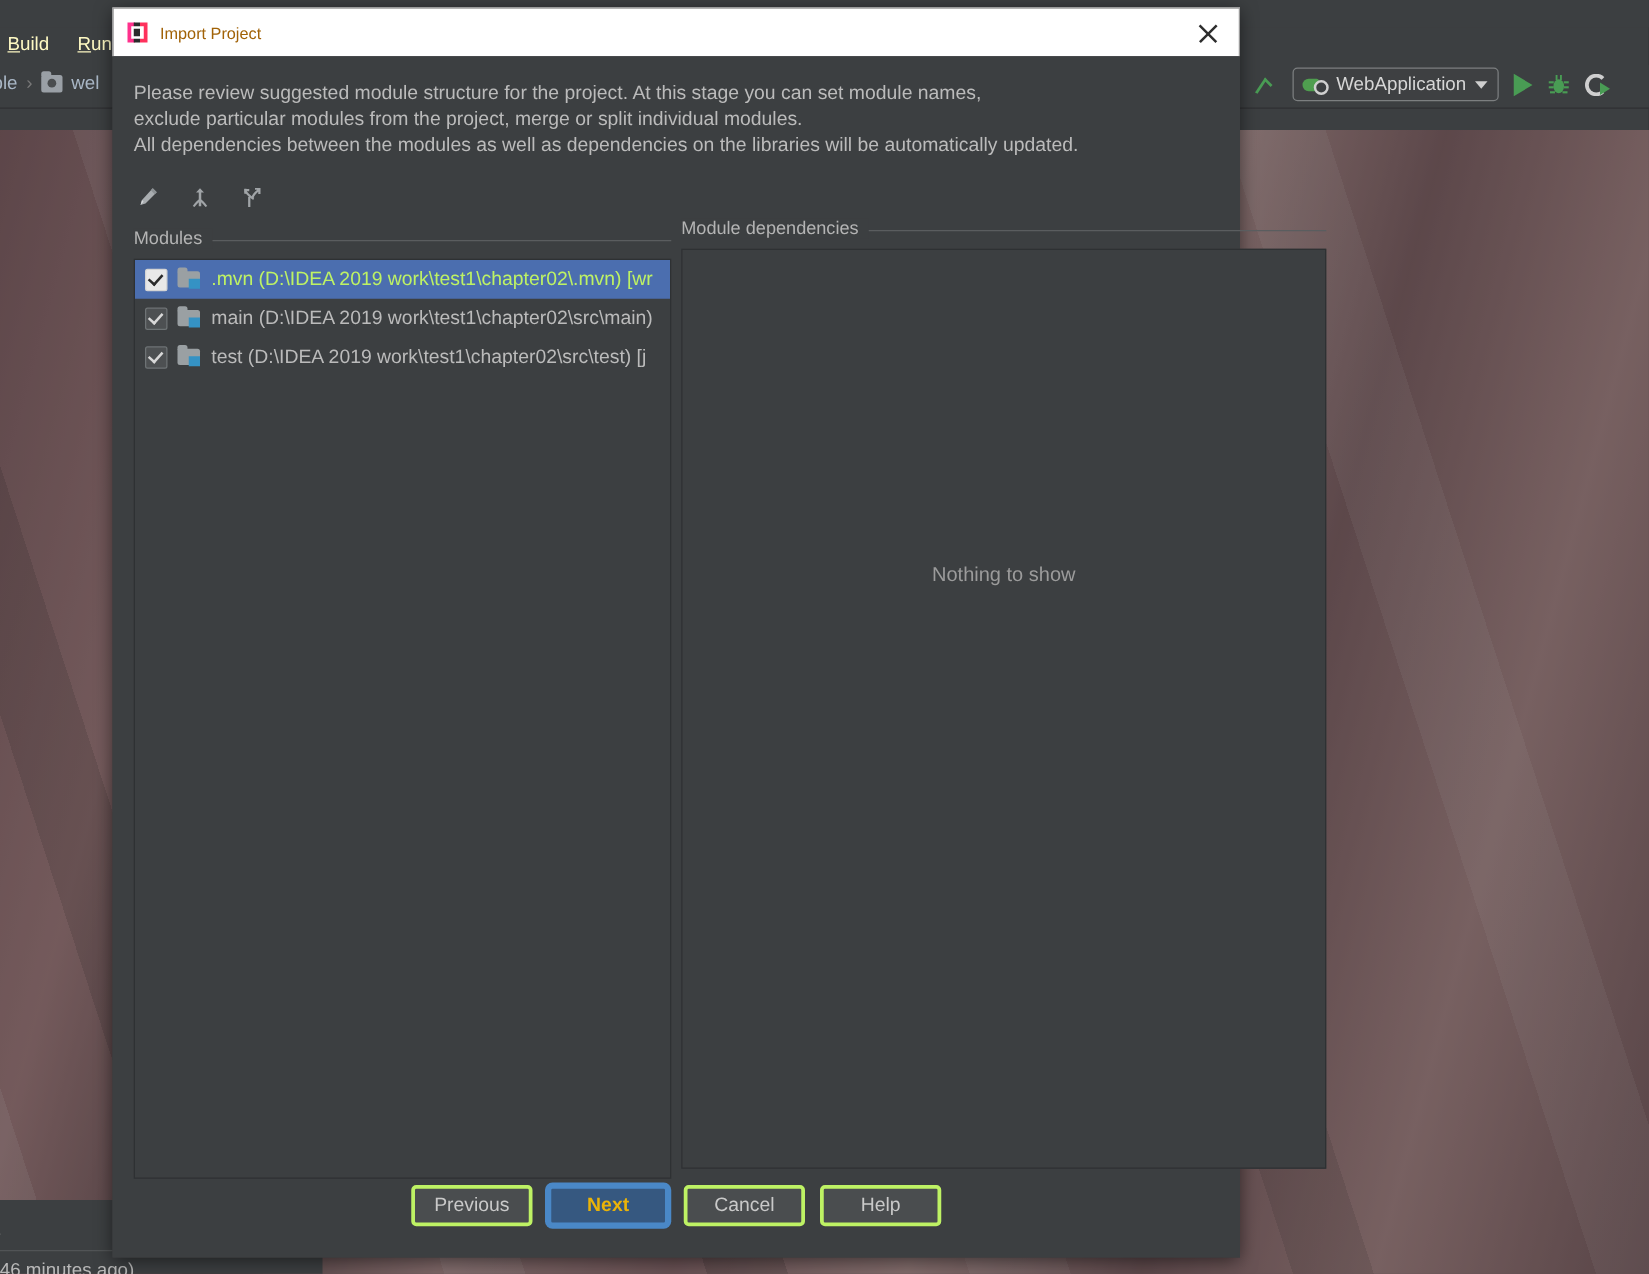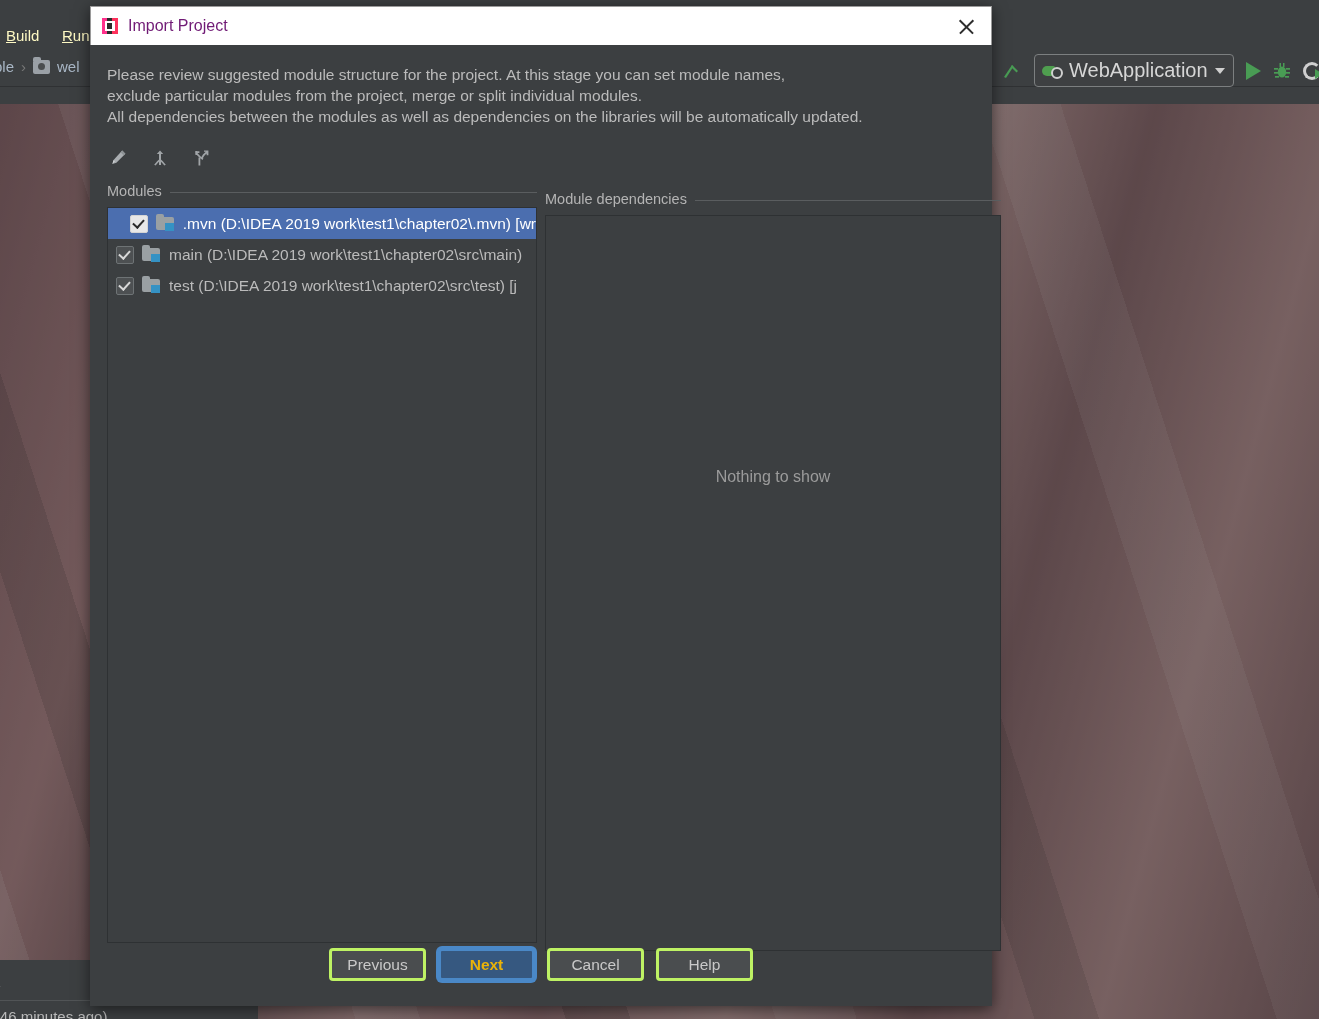--- a/index.html
+++ b/index.html
@@ -78,21 +78,21 @@
   }
 
   
   .run-cluster {
     position: absolute; top: 54px; left: 1000px; display: flex; align-items: center; gap: 12px;
   }
   .runcfg-box {
     display: flex; align-items: center; gap: 7px;
     border: 1px solid #7c7f80; border-radius: 4px;
     padding: 4px 8px 4px 7px;
-    color: #d6d6d6; font-size: 20px;
+    color: #d6d6d6; font-size: 15px;
     background: rgba(70,70,70,.18);
   }
   .tomcat-ico { width: 20px; height: 14px; position: relative; }
   .tomcat-ico .body { position:absolute; left:0; top:2px; width:13px; height:10px; background:#4f9e4f; border-radius: 6px 2px 2px 6px;}
   .tomcat-ico .eye  { position:absolute; left:9px; top:3px; width:8px; height:8px; border:2px solid #d0d0d0; border-radius:50%; background:#3c3f41;}
   .caret-down {
     width:0;height:0;border-left:5px solid transparent;border-right:5px solid transparent;border-top:6px solid #cfcfcf;
   }
   .play-tri {
     width:0;height:0;border-top:9px solid transparent;border-bottom:9px solid transparent;border-left:15px solid #499c54;
@@ -132,21 +132,21 @@
   }
   .dlg-ico {
     width: 18px; height: 18px; margin-left: 10px; position: relative; flex: none;
   }
   .dlg-ico .p1 {position:absolute; left:1px; top:1px; width:6px;height:16px;background:#ff318c;}
   .dlg-ico .p2 {position:absolute; left:6px; top:1px; width:5px;height:16px;background:#2b2b2b;}
   .dlg-ico .p3 {position:absolute; left:11px; top:1px; width:6px;height:16px;background:#fe315c;}
   .dlg-ico .p4 {position:absolute; left:4px; top:4px; width:10px;height:10px;background:#ffffff;}
   .dlg-ico .p5 {position:absolute; left:6px; top:6px; width:5px;height:6px;background:#2b2b2b;}
   .dlg-title {
-    margin-left: 9px; color: #701a75; font-size: 16px;
+    margin-left: 9px; color: #a16207; font-size: 13px;
   }
   .dlg-close {
     position: absolute; right: 14px; top: 9px;
     width: 22px; height: 22px; cursor: default;
   }
   .dlg-close::before, .dlg-close::after {
     content: ""; position: absolute; left: 2px; top: 10px; width: 19px; height: 1.6px; background: #2d2d2d;
   }
   .dlg-close::before { transform: rotate(45deg); }
   .dlg-close::after  { transform: rotate(-45deg); }
@@ -188,21 +188,21 @@
   .panel {
     position: absolute; top: 14px; left: 0; right: 0; bottom: 0;
     border: 1px solid #2e3133; background: #3c3f41; overflow: hidden;
   }
 
   
   .mod-row {
     height: 31px; display: flex; align-items: center; padding-left: 8px;
     color: #bbbbbb; font-size: 15.5px; white-space: nowrap;
   }
-  .mod-row.selected { background: #4b6eaf; color: #ffffff; justify-content: flex-end; }
+  .mod-row.selected { background: #4b6eaf; color: #bef264; }
   .cb {
     width: 16px; height: 16px; flex: none; margin-right: 8px;
     border: 1px solid #6e7375; background: #4d5052; border-radius: 2px; position: relative;
   }
   .cb.checked::after {
     content: ""; position: absolute; left: 4px; top: 1px; width: 5px; height: 9px;
     border: solid #d8d8d8; border-width: 0 2px 2px 0; transform: rotate(42deg);
   }
   .mod-row.selected .cb { background: #e8e8e8; border-color: #d4d4d4; }
   .mod-row.selected .cb.checked::after { border-color: #2b2b2b; }
@@ -390,21 +390,21 @@
           <span class="folder">
               <span class="tab"></span>
               <span class="back"></span>
               <span class="badge"></span>
             </span>
           <span>test (D:\IDEA 2019 work\test1\chapter02\src\test) [j</span>
         </div>
       </div>
     </div>
 
-    <div class="group" style="left:455px; top:156px; width:456px; height:750px;">
+    <div class="group" style="left:455px; top:140px; width:516px; height:750px;">
       <span class="group-rule"></span>
       <span class="group-title">Module dependencies</span>
       <div class="panel">
         <div class="nothing">Nothing to show</div>
       </div>
     </div>
 
     <div class="btnrow">
       <div class="btn">Previous</div>
       <div class="btn default">Next</div>

